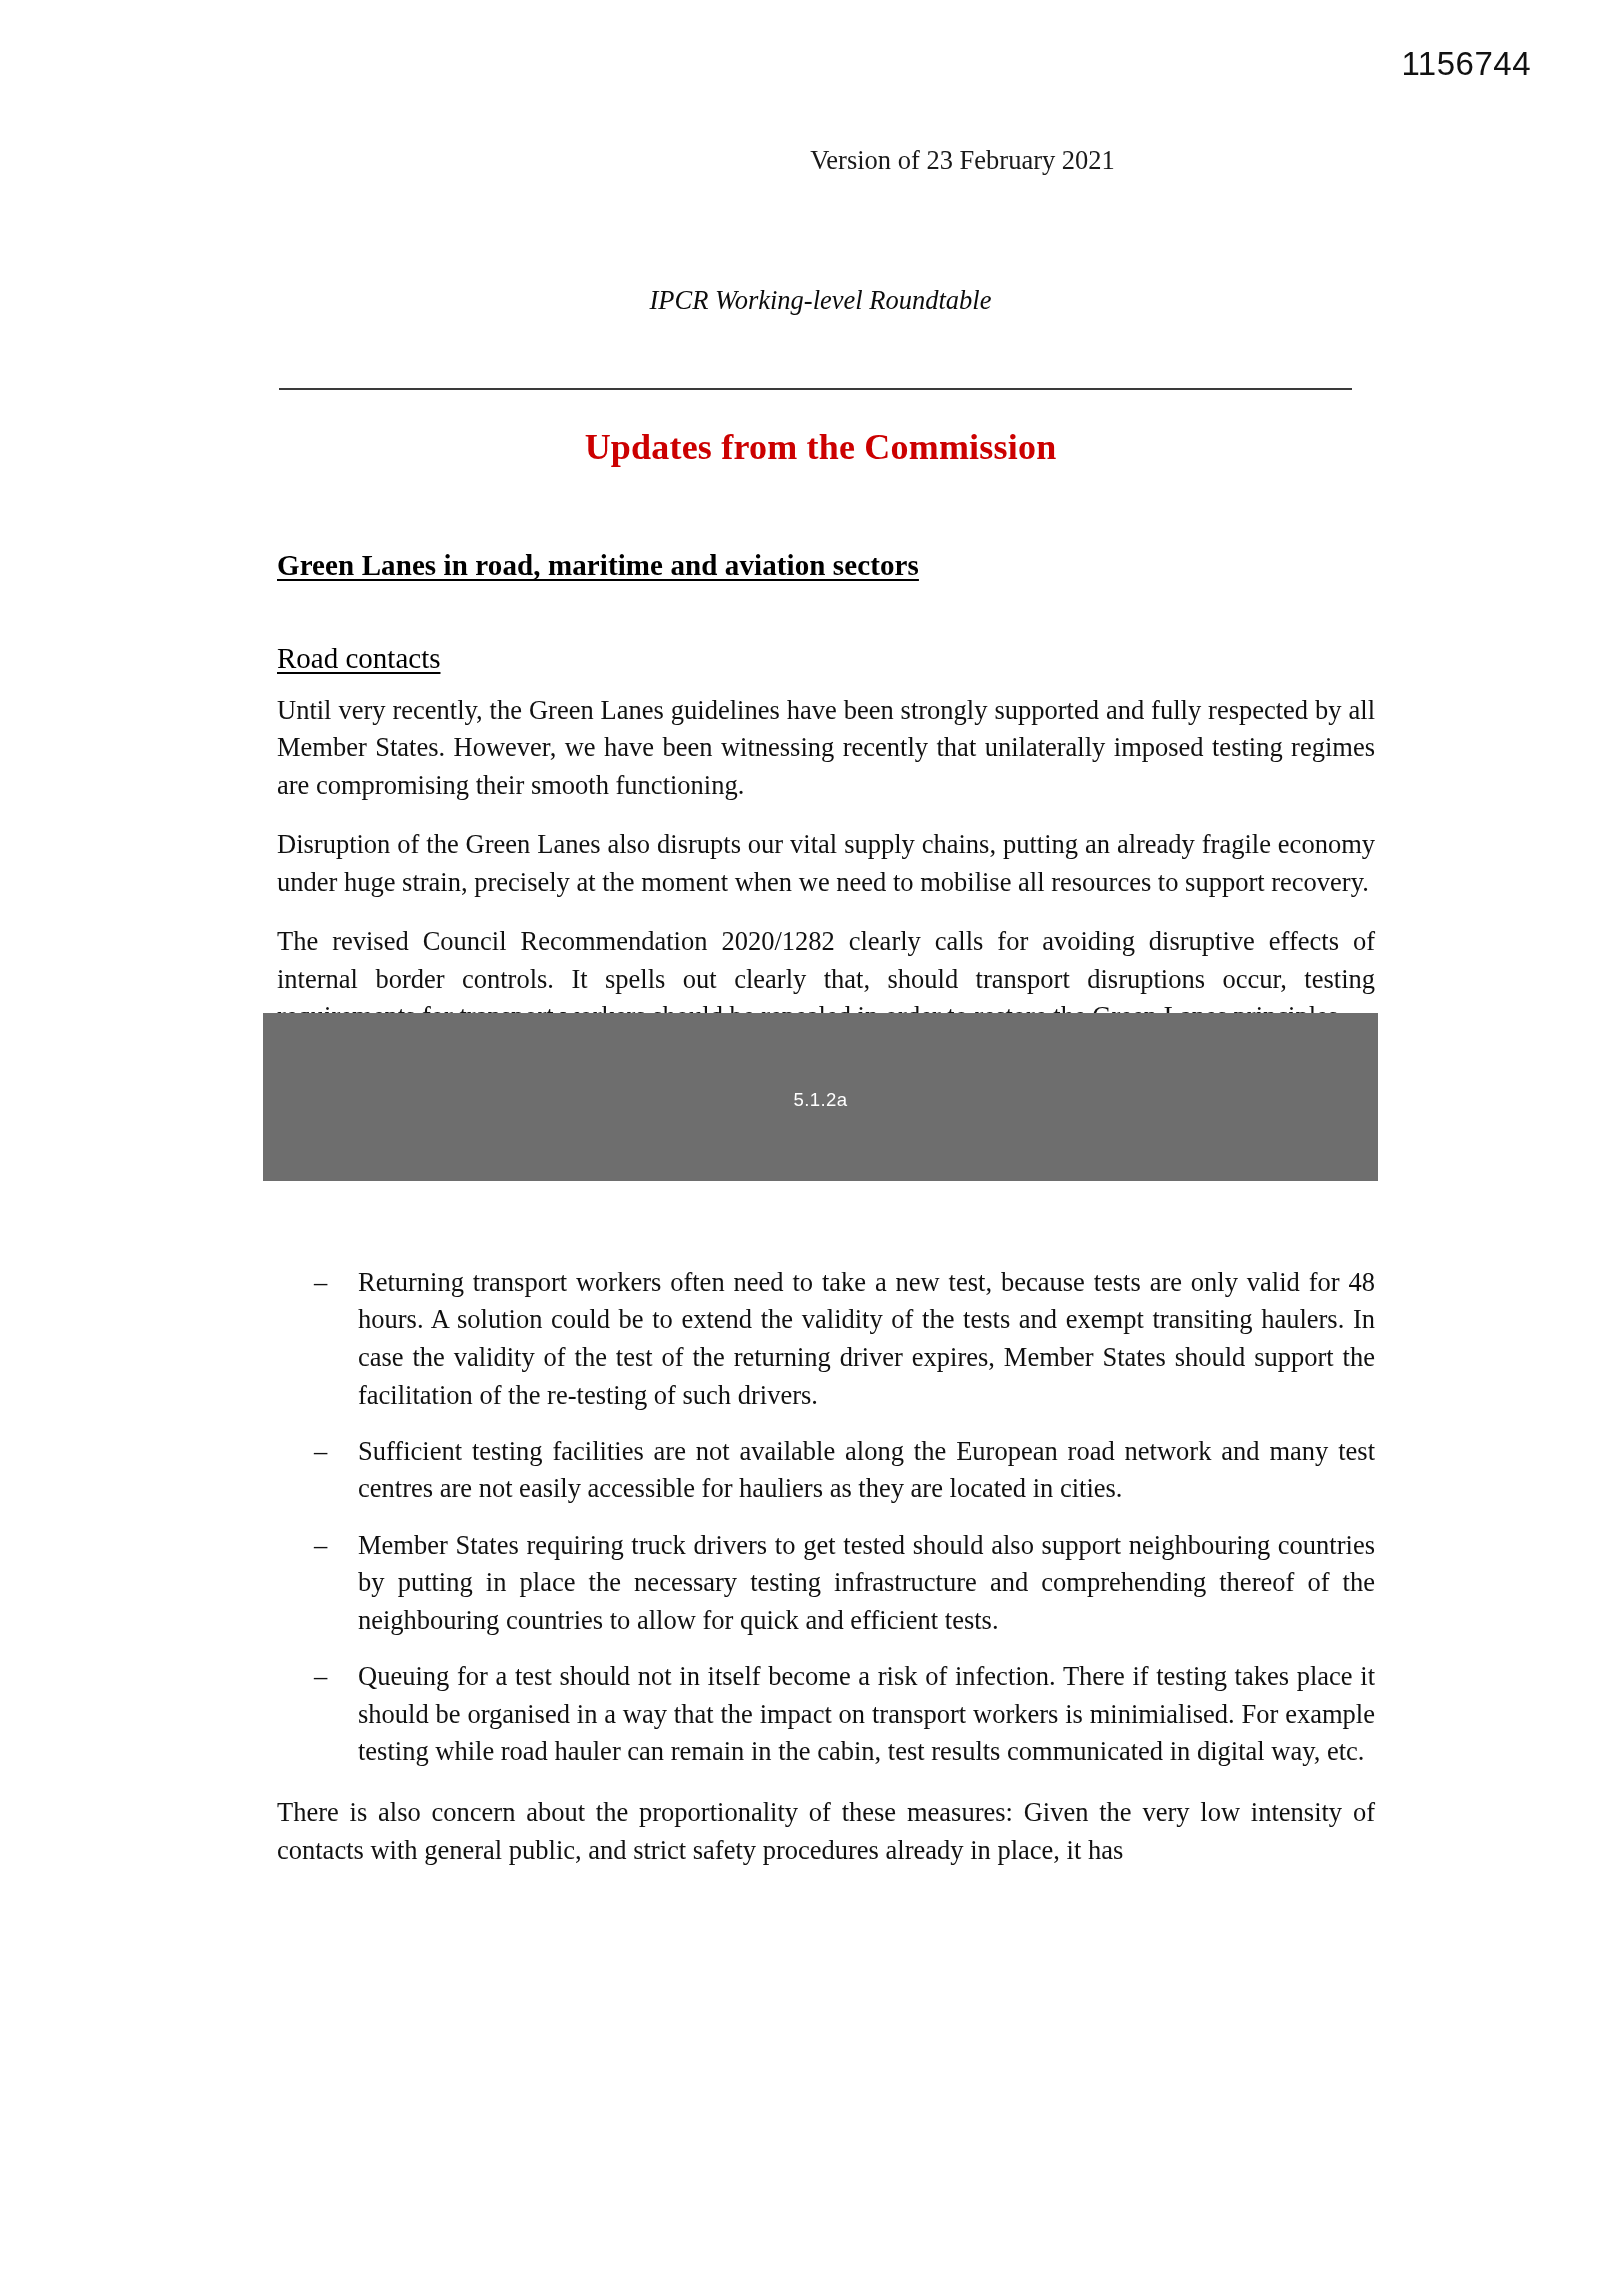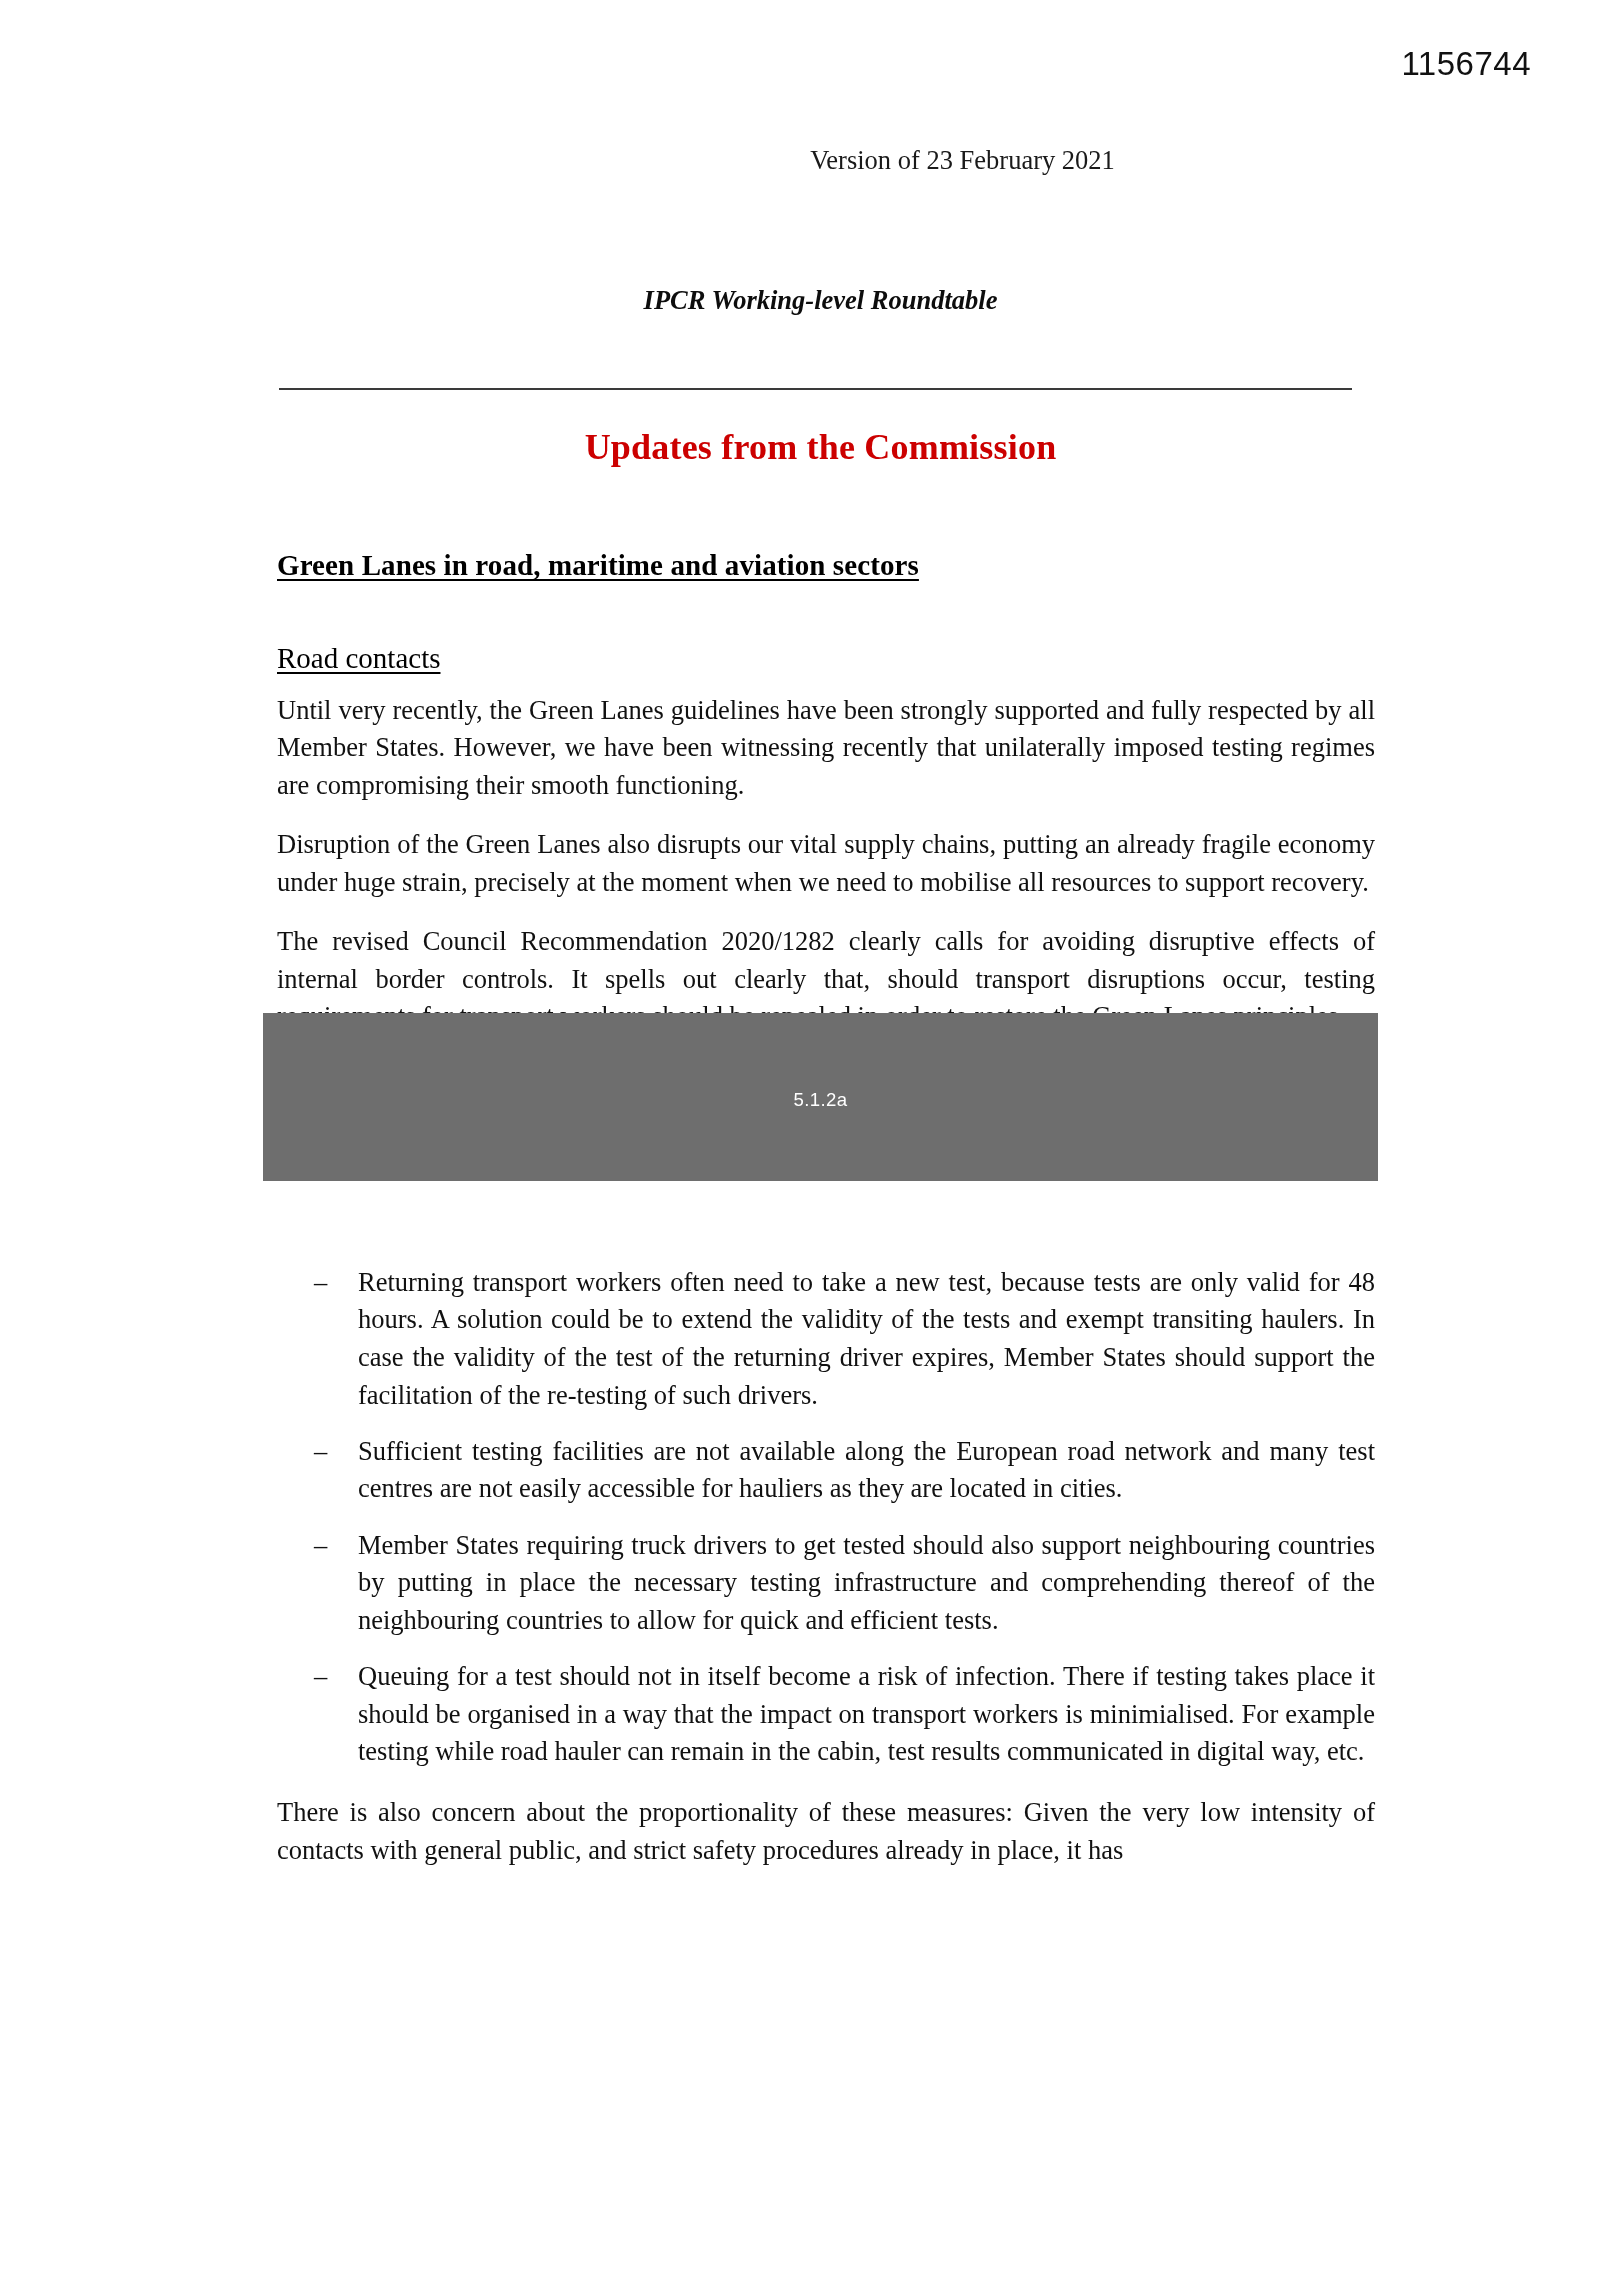--- a/index.html
+++ b/index.html
@@ -43,21 +43,21 @@
     color: #1a1a1a;
   }
 
   
   .meeting-header {
     position: absolute;
     top: 282px;
     left: 263px;
     width: 1115px;
     text-align: center;
-    font-weight: bold;
+    font-weight: normal;
     font-style: italic;
     font-size: 26.5px;
     line-height: 1.37;
     color: #0d0d0d;
   }
 
   
   .divider {
     position: absolute;
     top: 388px;

